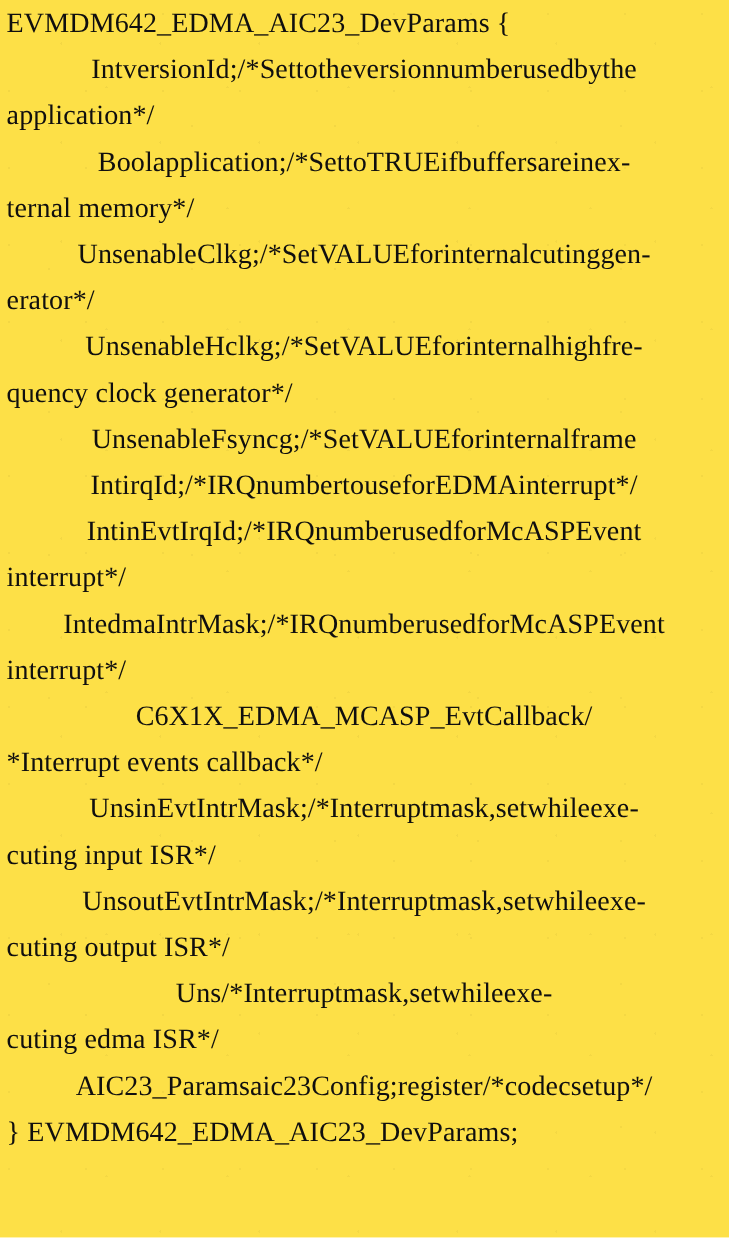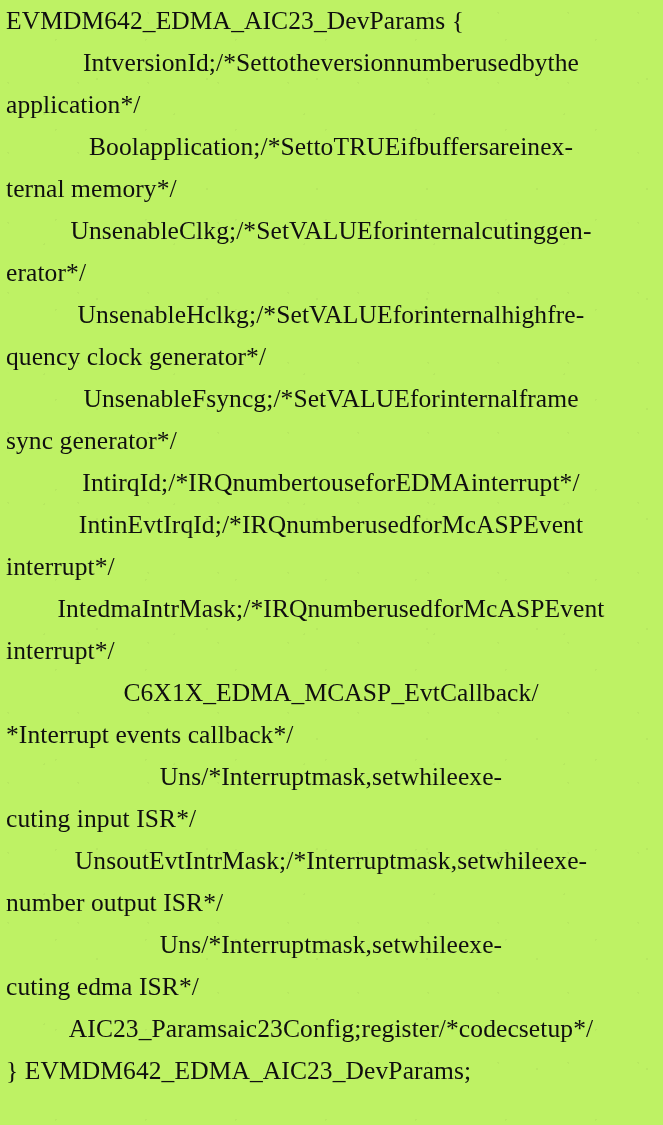--- a/index.html
+++ b/index.html
@@ -11,21 +11,21 @@
   body {
     width: 663px;
     height: 1125px;
     overflow: hidden;
     font-family: "Liberation Serif", "DejaVu Serif", serif;
   }
   #page {
     position: relative;
     width: 663px;
     height: 1125px;
-    background: #bef264;
+    background: #fde047;
     box-sizing: border-box;
     padding: 15px;
   }
   .code-block {
     position: absolute;
     left: 6px;
     top: 0px;
     width: 650px;
   }
   .code-line {
@@ -70,32 +70,31 @@
       <div class="code-line">EVMDM642_EDMA_AIC23_DevParams {</div>
       <div class="code-line justify"><span class="w">Int</span><span class="w">versionId;</span><span class="w">/*Set</span><span class="w">to</span><span class="w">the</span><span class="w">version</span><span class="w">number</span><span class="w">used</span><span class="w">by</span><span class="w">the</span></div>
       <div class="code-line">application*/</div>
       <div class="code-line justify"><span class="w">Bool</span><span class="w">application;</span><span class="w">/*Set</span><span class="w">to</span><span class="w">TRUE</span><span class="w">if</span><span class="w">buffers</span><span class="w">are</span><span class="w">in</span><span class="w">ex-</span></div>
       <div class="code-line">ternal memory*/</div>
       <div class="code-line justify"><span class="w">Uns</span><span class="w">enableClkg;</span><span class="w">/*Set</span><span class="w">VALUE</span><span class="w">for</span><span class="w">internal</span><span class="w">cuting</span><span class="w">gen-</span></div>
       <div class="code-line">erator*/</div>
       <div class="code-line justify"><span class="w">Uns</span><span class="w">enableHclkg;</span><span class="w">/*Set</span><span class="w">VALUE</span><span class="w">for</span><span class="w">internal</span><span class="w">high</span><span class="w">fre-</span></div>
       <div class="code-line">quency clock generator*/</div>
       <div class="code-line justify"><span class="w">Uns</span><span class="w">enableFsyncg;</span><span class="w">/*Set</span><span class="w">VALUE</span><span class="w">for</span><span class="w">internal</span><span class="w">frame</span></div>
-      <div class="code-line">sync generator*/</div>
       <div class="code-line justify"><span class="w">Int</span><span class="w">irqId;</span><span class="w">/*IRQ</span><span class="w">number</span><span class="w">to</span><span class="w">use</span><span class="w">for</span><span class="w">EDMA</span><span class="w">interrupt*/</span></div>
       <div class="code-line justify"><span class="w">Int</span><span class="w">inEvtIrqId;</span><span class="w">/*IRQ</span><span class="w">number</span><span class="w">used</span><span class="w">for</span><span class="w">McASP</span><span class="w">Event</span></div>
       <div class="code-line">interrupt*/</div>
       <div class="code-line justify"><span class="w">Int</span><span class="w">edmaIntrMask;</span><span class="w">/*IRQ</span><span class="w">number</span><span class="w">used</span><span class="w">for</span><span class="w">McASP</span><span class="w">Event</span></div>
       <div class="code-line">interrupt*/</div>
       <div class="code-line justify"><span class="w">C6X1X_EDMA_MCASP_EvtCallback</span><span class="w">/</span></div>
       <div class="code-line">*Interrupt events callback*/</div>
-      <div class="code-line justify"><span class="w">Uns</span><span class="w">/*Interrupt</span><span class="w">mask,</span><span class="w">set</span><span class="w">while</span><span class="w">exe-</span></div>
+      <div class="code-line justify"><span class="w">Uns</span><span class="w">inEvtIntrMask;</span><span class="w">/*Interrupt</span><span class="w">mask,</span><span class="w">set</span><span class="w">while</span><span class="w">exe-</span></div>
       <div class="code-line">cuting input ISR*/</div>
       <div class="code-line justify"><span class="w">Uns</span><span class="w">outEvtIntrMask;</span><span class="w">/*Interrupt</span><span class="w">mask,</span><span class="w">set</span><span class="w">while</span><span class="w">exe-</span></div>
-      <div class="code-line">number output ISR*/</div>
+      <div class="code-line">cuting output ISR*/</div>
       <div class="code-line justify"><span class="w">Uns</span><span class="w">/*Interrupt</span><span class="w">mask,</span><span class="w">set</span><span class="w">while</span><span class="w">exe-</span></div>
       <div class="code-line">cuting edma ISR*/</div>
       <div class="code-line justify"><span class="w">AIC23_Params</span><span class="w">aic23Config;</span><span class="w">register</span><span class="w">/*codec</span><span class="w">setup*/</span></div>
       <div class="code-line">} EVMDM642_EDMA_AIC23_DevParams;</div>
     </div>
 
   <div class="scan-noise"></div>
 
 </div>
 

